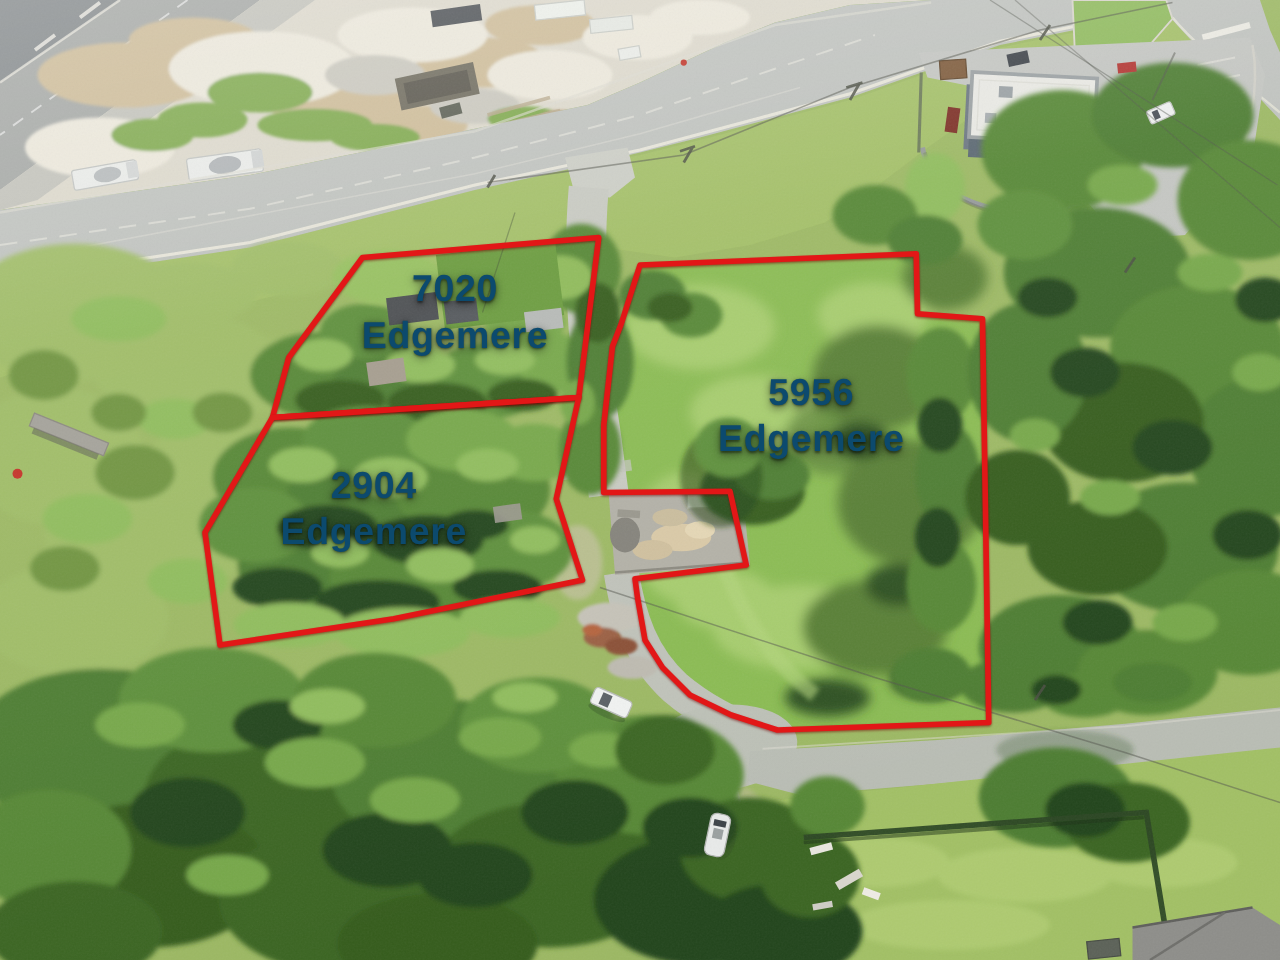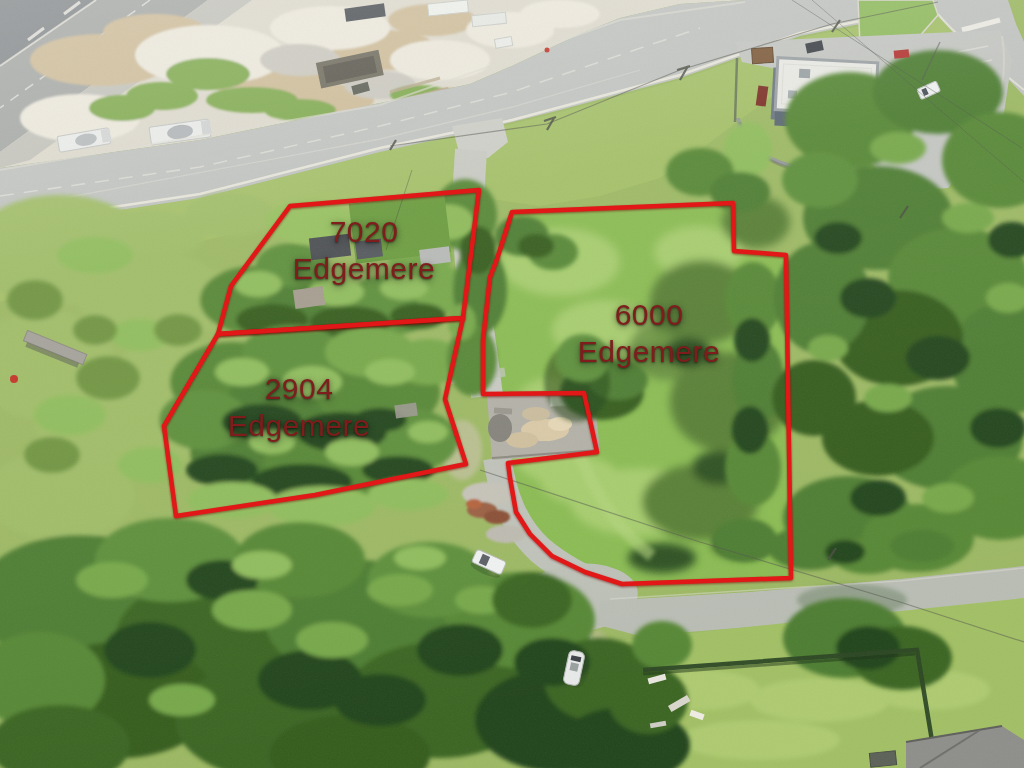--- a/index.html
+++ b/index.html
@@ -6,21 +6,21 @@
   .stage{position:relative;width:1024px;height:768px;overflow:hidden;
          font-family:"Liberation Sans",sans-serif;background:#9cb863}
   .stage svg{position:absolute;left:0;top:0;display:block}
   
   .c1{fill:#4d7d30}.c2{fill:#3a6522}.c3{fill:#5d8f3a}.c4{fill:#76a748}
   .c5{fill:#24451a}.c6{fill:#8fbc5c}.c7{fill:#9fbc66}.c8{fill:#6f9440}
   .c9{fill:#568734}.c10{fill:#345c1e}
   .m1{fill:#a6cc6d}.m2{fill:#597f36}.m3{fill:#2e5120}
   .parcel-line{fill:none;stroke:#e21717;stroke-width:4.5;stroke-linejoin:round;
                filter:drop-shadow(0 1px 1px rgba(110,0,0,.55))}
-  .parcel-label{position:absolute;text-align:center;color:#7f1d1d;font-weight:400;
+  .parcel-label{position:absolute;text-align:center;color:#0c4a6e;font-weight:700;
                 font-size:30px;line-height:37px;letter-spacing:.5px;
                 text-shadow:0 2px 7px rgba(0,0,0,.55),0 1px 2px rgba(0,0,0,.45);
                 pointer-events:none;white-space:nowrap}
   .label-7020{left:281px;top:213px;width:166px}
   .label-7024{left:216px;top:370px;width:166px}
   .label-7019{left:566px;top:296px;width:166px}
 </style>
 </head>
 <body>
 
@@ -447,16 +447,16 @@
 
 <div class="parcel-label label-7020">
   <div>7020</div>
   <div>Edgemere</div>
 </div>
 <div class="parcel-label label-7024">
   <div>2904</div>
   <div>Edgemere</div>
 </div>
 <div class="parcel-label label-7019">
-  <div>6000</div>
+  <div>5956</div>
   <div>Edgemere</div>
 </div>
 </div>
 
 </body></html>

